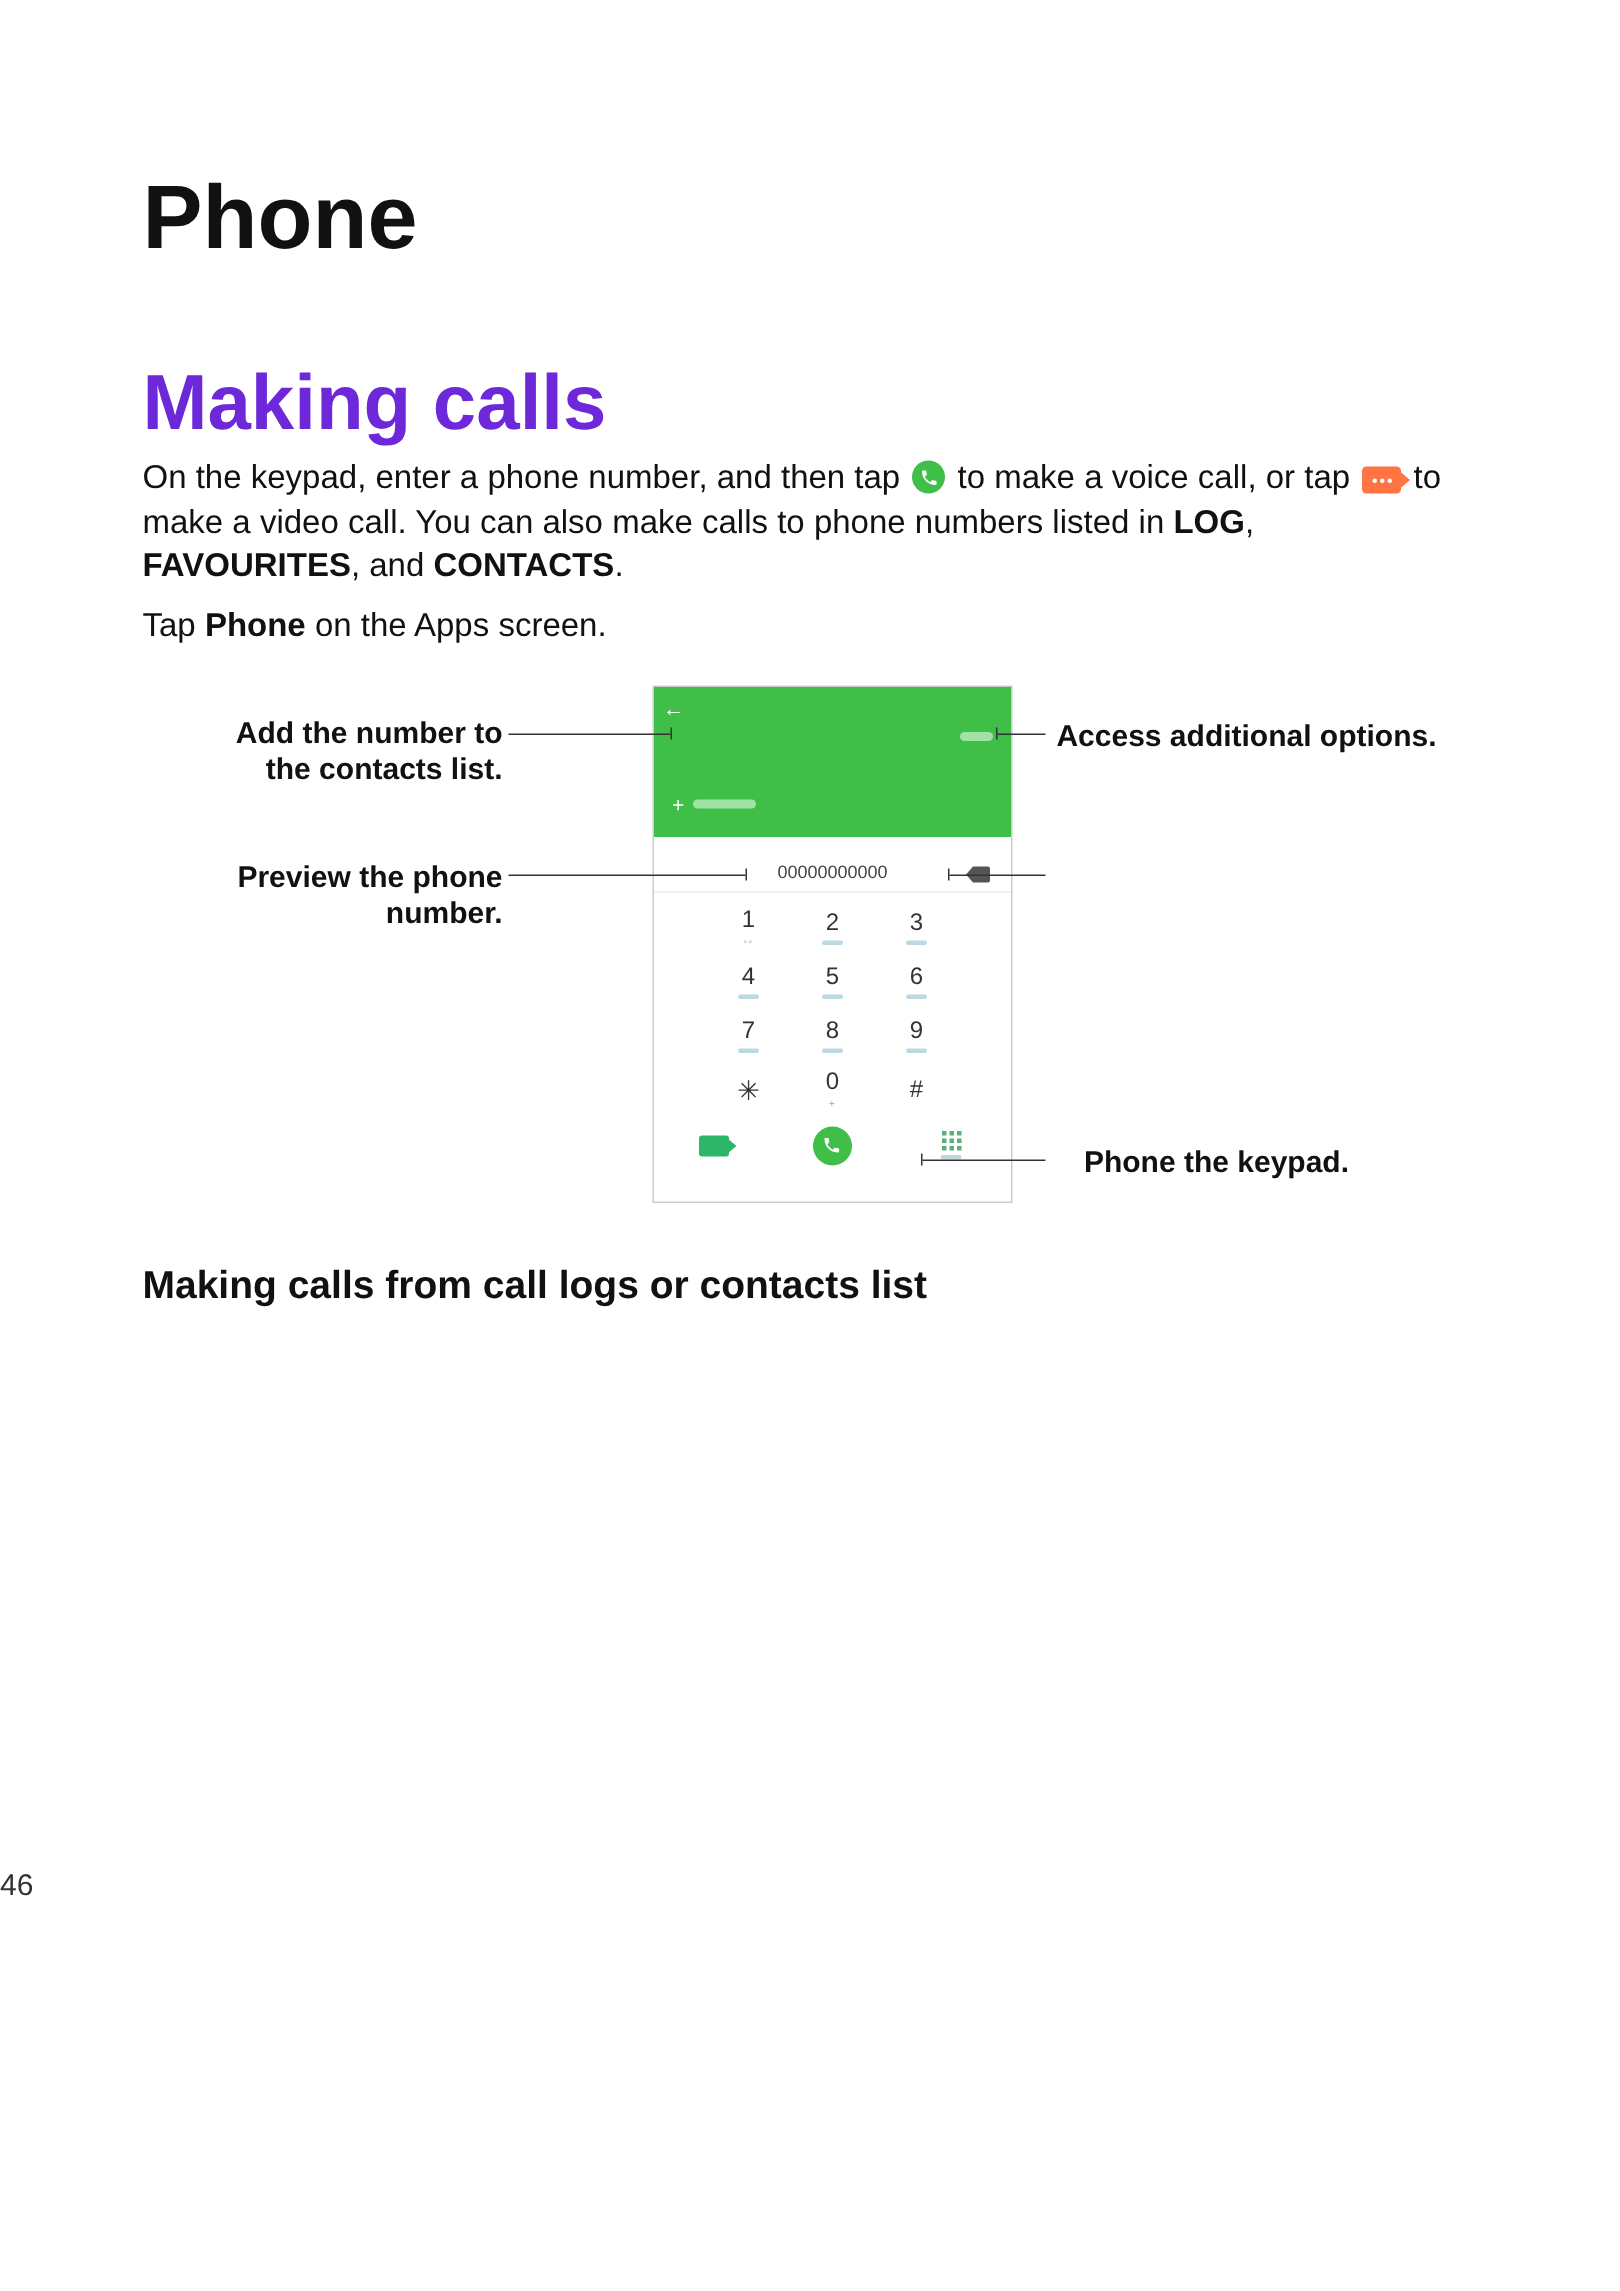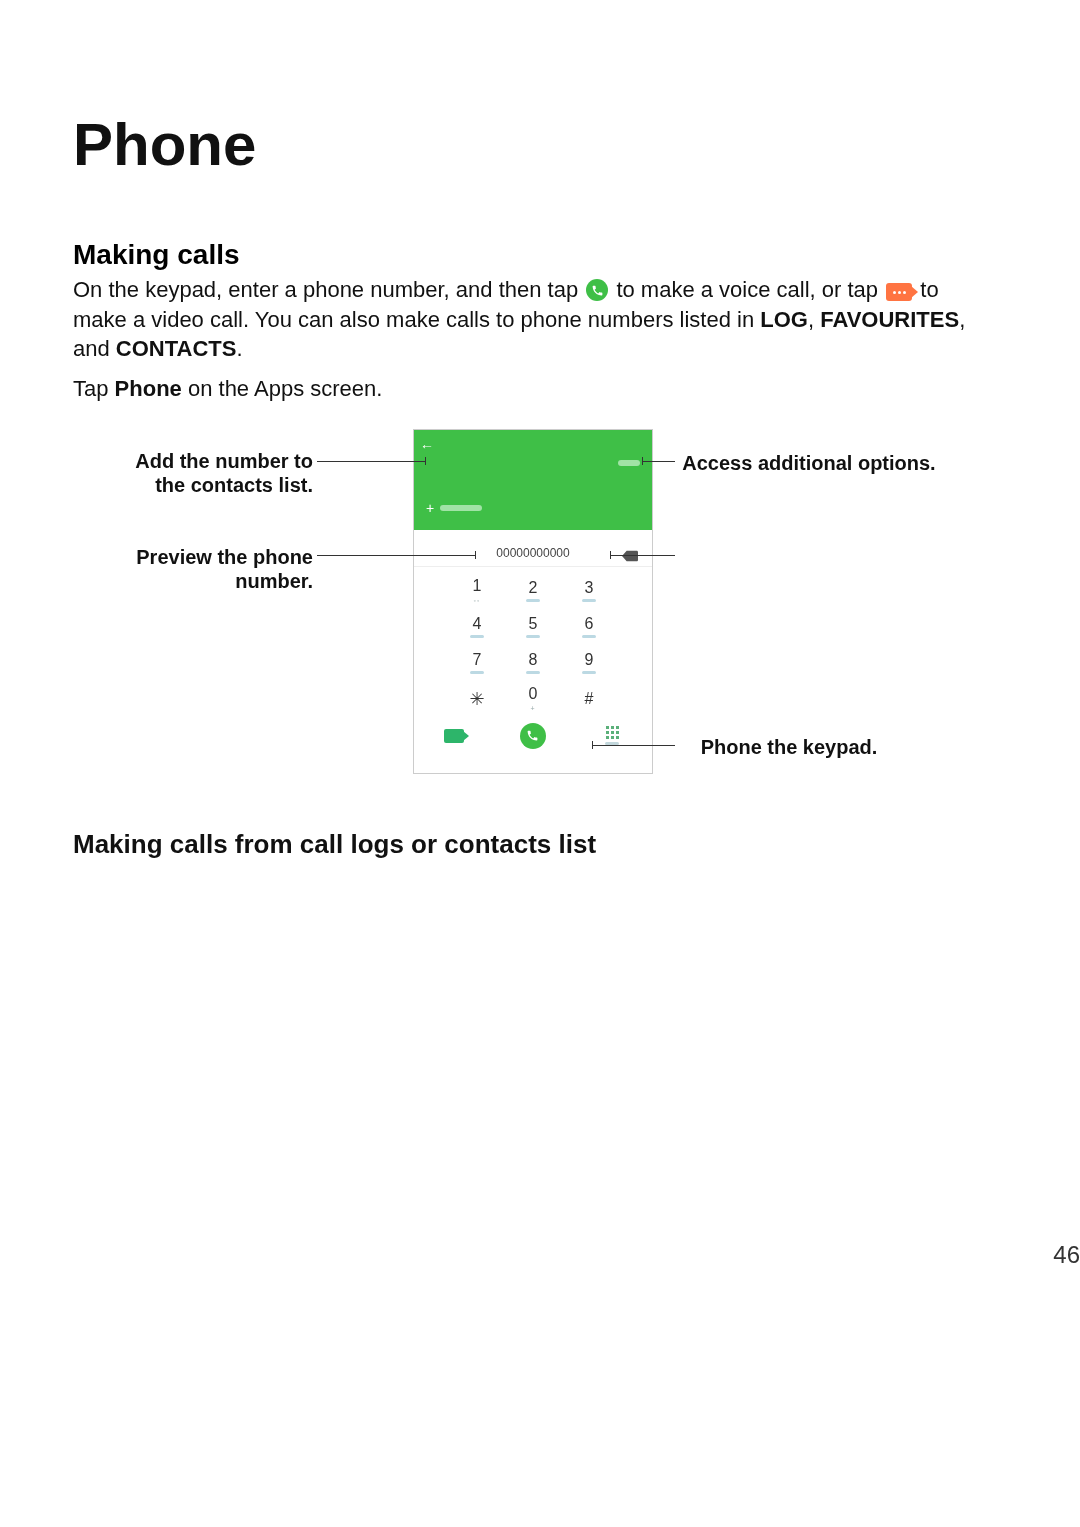--- a/index.html
+++ b/index.html
@@ -6,51 +6,51 @@
     margin: 0;
     padding: 0;
     background: #fff;
     font-family: "Helvetica Neue", Arial, sans-serif;
     color: #111;
   }
   .page {
     width: 1080px;
     height: 1309px;
     box-sizing: border-box;
-    padding: 110px 95px 50px 73px;
+    padding: 110px 95px 50px 95px;
     position: relative;
   }
   .h1 {
     font-size: 60px;
     font-weight: 700;
     margin: 0 0 60px 0;
   }
   .h2 {
-    font-size: 28px;
+    font-size: 52px;
     font-weight: 700;
-    color: #000000;
+    color: #6d28d9;
     margin: 0 0 3px 0;
   }
   .h3 {
     font-size: 26px;
     font-weight: 700;
-    margin: 40px 0 8px 0;
+    margin: 24px 0 8px 0;
   }
   .para {
     font-size: 22px;
     line-height: 1.35;
     margin: 4px 0 10px 0;
   }
   .para .b { font-weight: 700; }
   .page-num {
     position: absolute;
     bottom: 40px;
     left: 0; right: 0;
-    text-align: right;
-    font-size: 24px;
+    text-align: left;
+    font-size: 20px;
     color: #333;
   }
 
   
   .inline-icon {
     display: inline-flex;
     align-items: center;
     justify-content: center;
     vertical-align: -4px;
     margin: 0 2px;

